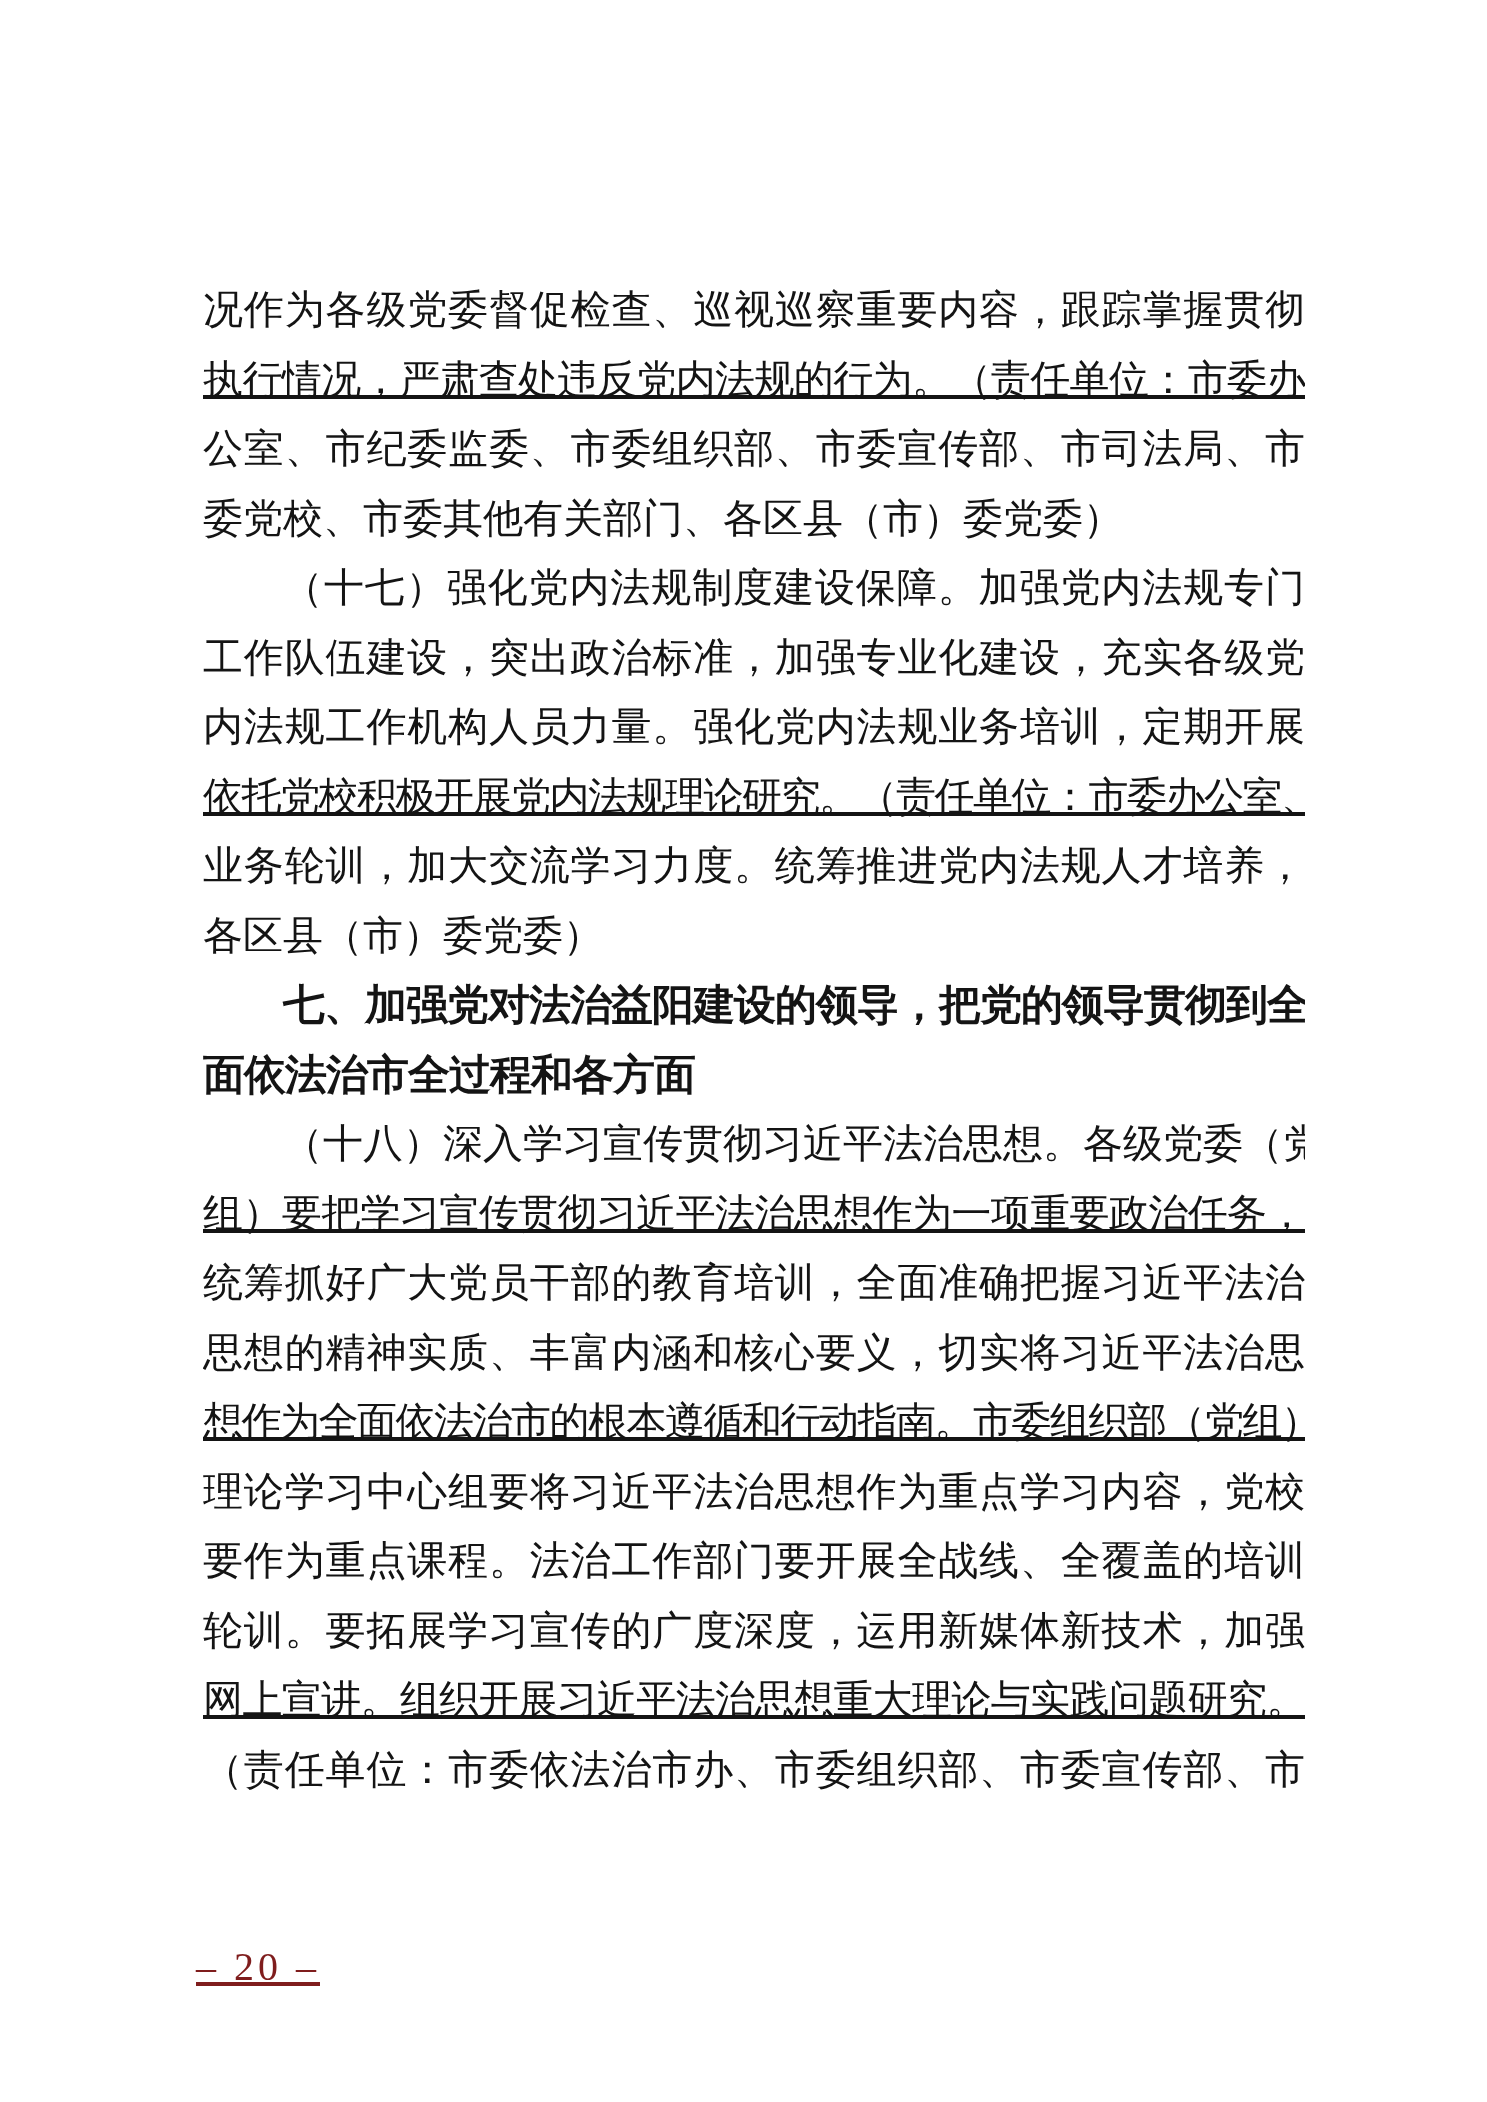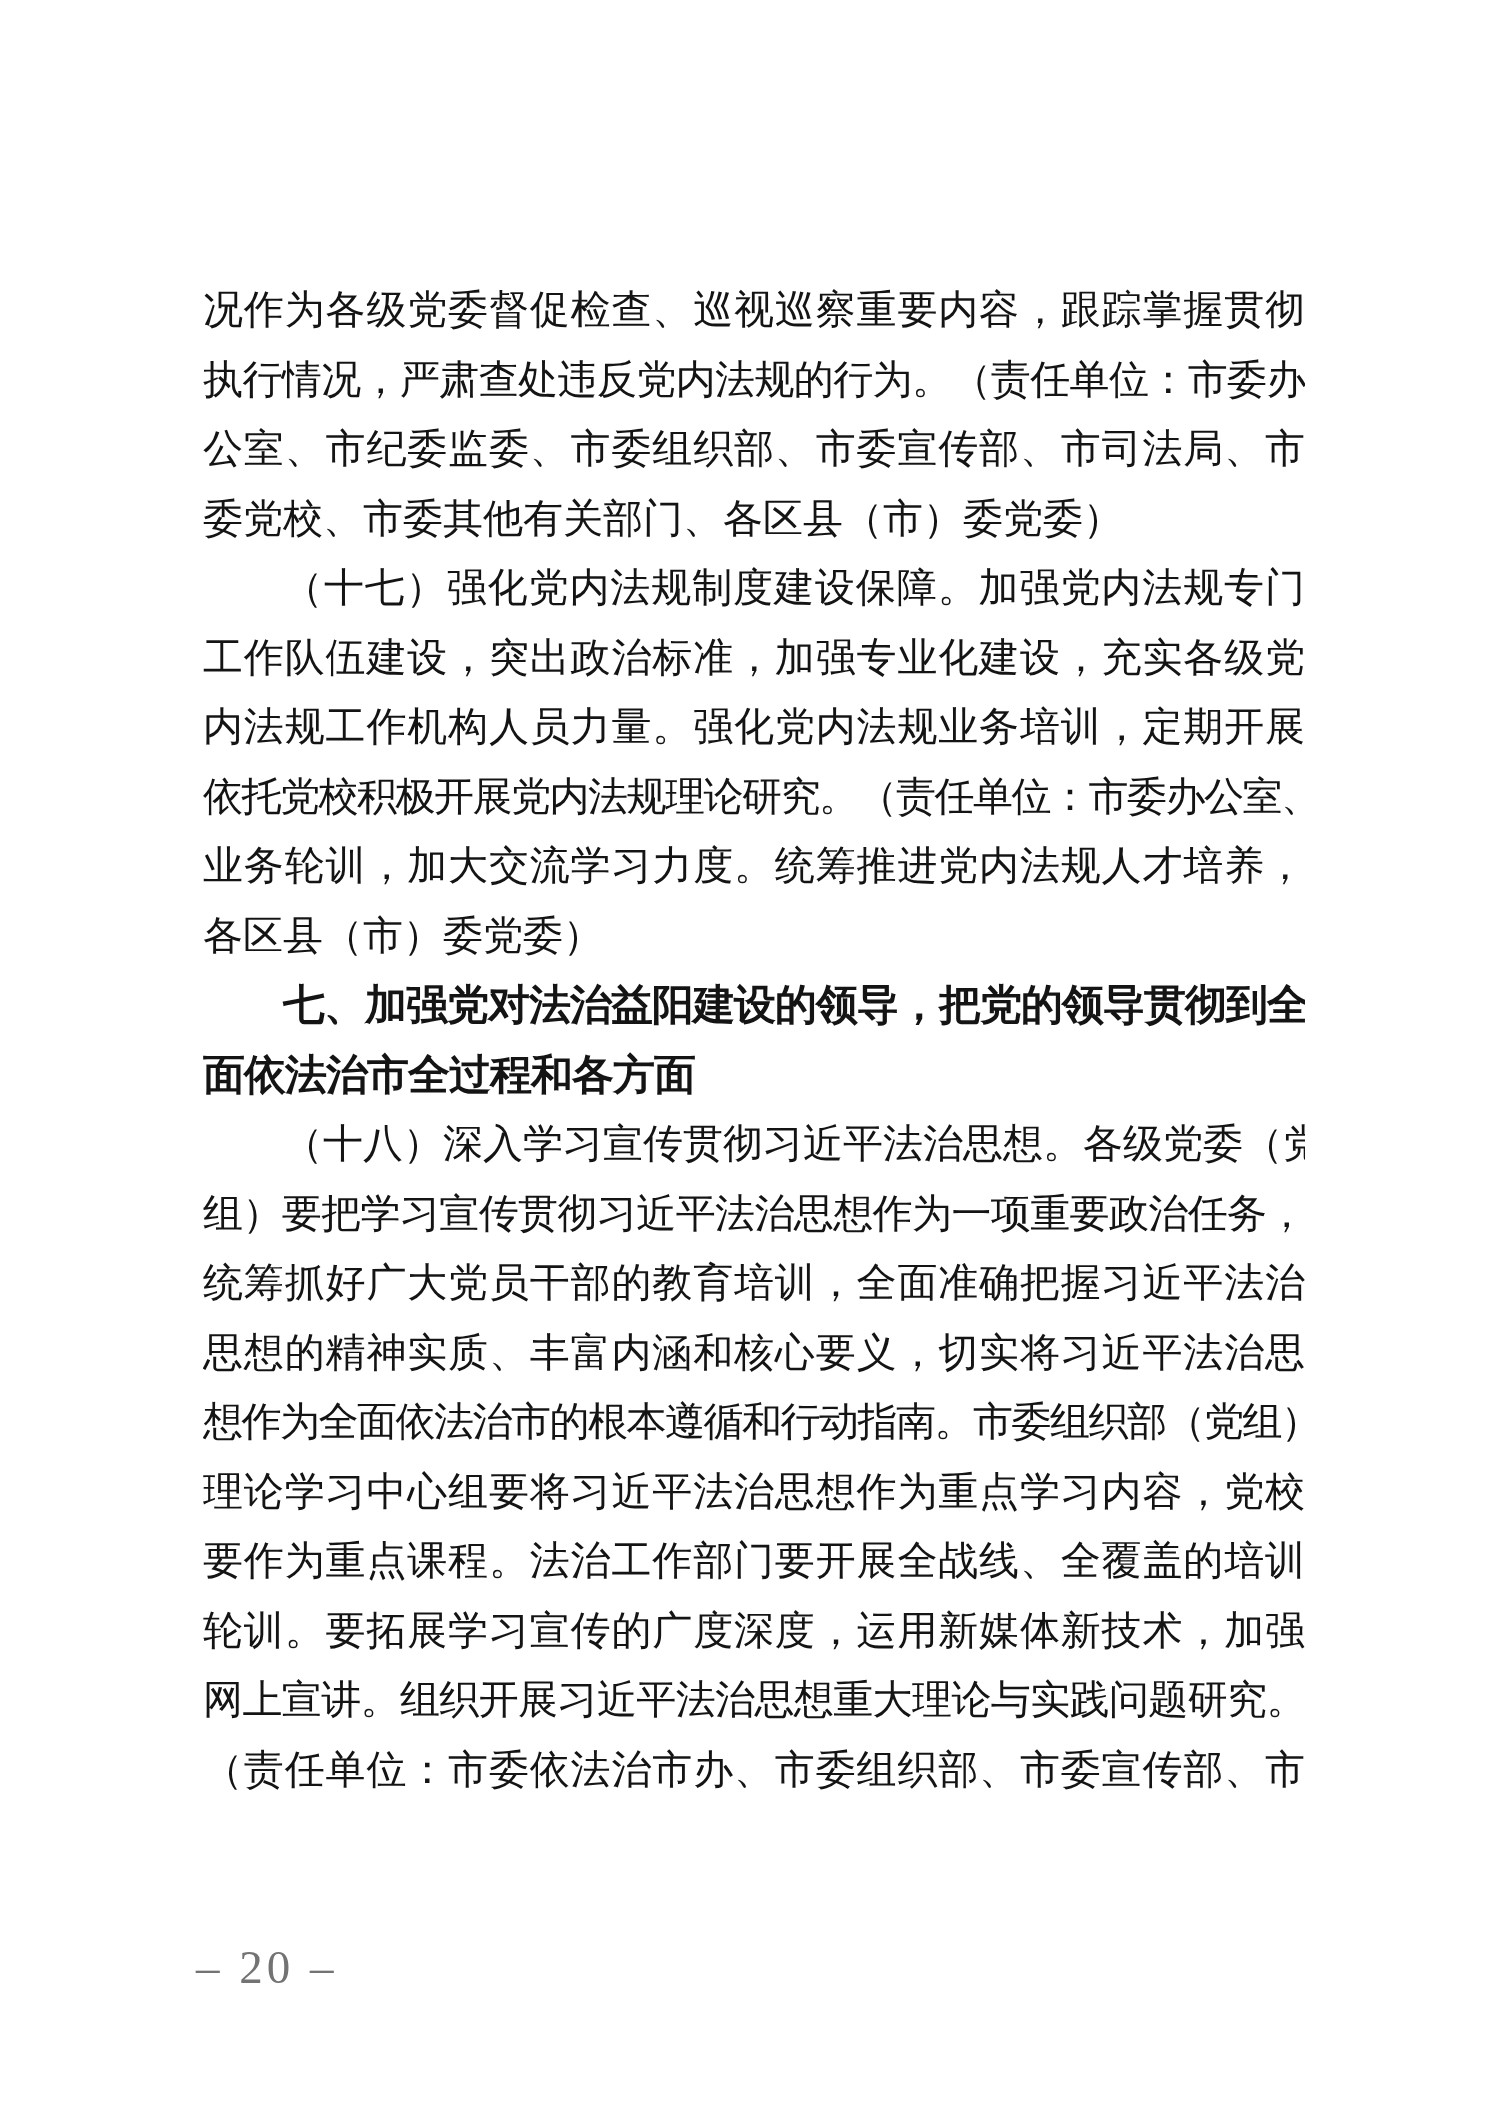--- a/index.html
+++ b/index.html
@@ -28,35 +28,36 @@
     white-space: nowrap;
     text-align: justify;
     text-align-last: justify;
     text-justify: inter-character;
   }
   .line.end {
     text-align: left;
     text-align-last: left;
   }
   .line.indent { text-indent: 80px; }
-  .line.tight { letter-spacing: -1.5px; }
+  .line.tight { letter-spacing: -1.5px; text-decoration: underline; }
   .line.heading {
     font-family: "Liberation Sans", "DejaVu Sans", sans-serif;
     font-weight: bold;
     font-size: 42px;
     letter-spacing: -1px;
   }
   .page-number {
     position: absolute;
     left: 196px;
     top: 1943px;
-    font-size: 47px;
+    font-size: 40px;
     line-height: 48px;
     letter-spacing: 4px;
-    color: #737373;
+    color: #7f1d1d;
+    text-decoration: underline;
   }
 </style>
 </head>
 <body>
 
 <div class="page">
   <div class="content">
     <div class="line">况作为各级党委督促检查、巡视巡察重要内容，跟踪掌握贯彻</div>
     <div class="line tight">执行情况，严肃查处违反党内法规的行为。（责任单位：市委办</div>
     <div class="line">公室、市纪委监委、市委组织部、市委宣传部、市司法局、市</div>

